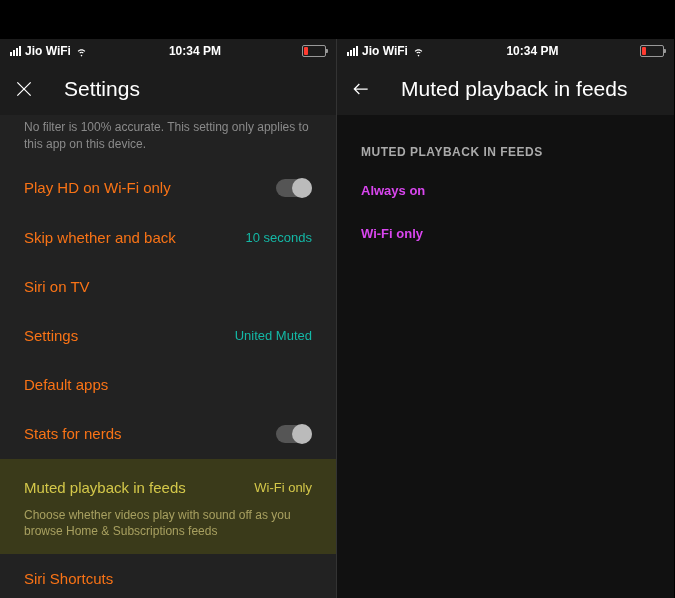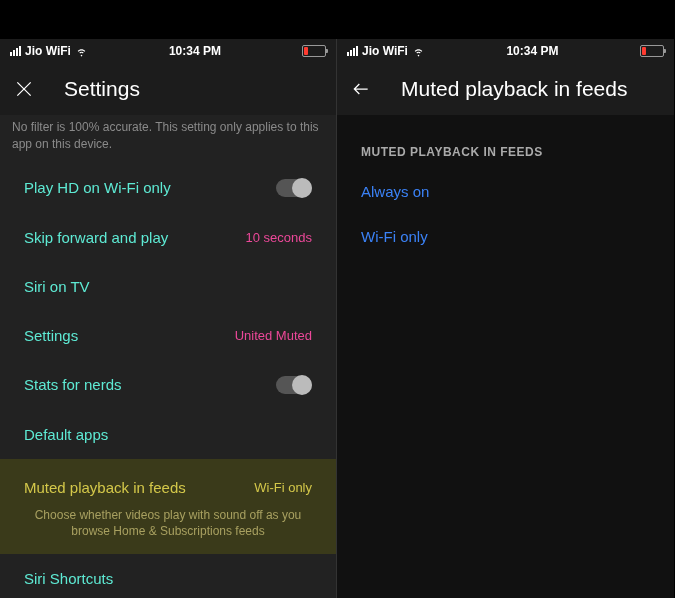--- a/index.html
+++ b/index.html
@@ -13,36 +13,36 @@
     .signal-bars span { width: 2px; background: #fff; }
     .signal-bars span:nth-child(1){height:4px}.signal-bars span:nth-child(2){height:6px}.signal-bars span:nth-child(3){height:8px}.signal-bars span:nth-child(4){height:10px}
     .wifi-icon svg { width: 13px; height: 13px; fill: #fff; display: block; }
     .battery { width: 24px; height: 12px; border: 1px solid #999; border-radius: 2px; position: relative; display: flex; align-items: center; padding: 1px; }
     .battery:after { content:''; position: absolute; right: -3px; top: 3px; width: 2px; height: 4px; background: #999; border-radius: 0 1px 1px 0; }
     .battery-fill { width: 20%; height: 100%; background: #ff3b30; border-radius: 1px; }
     .header { display: flex; align-items: center; gap: 30px; padding: 14px 14px; }
     .header .icon-btn { width: 20px; height: 20px; display: flex; align-items: center; justify-content: center; }
     .header .title { font-size: 21px; font-weight: 400; color: #fff; }
     .list { flex: 1; overflow: hidden; }
-    .hint { color: #8a8a8a; font-size: 12px; padding: 4px 12px 10px; line-height: 1.4; }
+    .hint { color: #8a8a8a; font-size: 12px; padding: 4px 24px 10px; line-height: 1.4; }
     .row { display: flex; align-items: center; justify-content: space-between; padding: 16px 24px; min-height: 48px; }
-    .row .label { font-size: 15px; font-weight: 400; color: #5eead4; }
-    .row .value { font-size: 13px; color: #ec4899; }
+    .row .label { font-size: 15px; font-weight: 400; color: #f97316; }
+    .row .value { font-size: 13px; color: #14b8a6; }
     .toggle { width: 36px; height: 18px; border-radius: 10px; background: #555; position: relative; }
     .toggle .knob { position: absolute; right: 0; top: -1px; width: 20px; height: 20px; border-radius: 50%; background: #bbb; }
     .highlight { background: #3a3a1a; }
     .highlight .row { padding-top: 14px; padding-bottom: 4px; }
     .highlight .label { color: #d4c84a; }
     .highlight .value { color: #d4c84a; }
-    .highlight .desc { color: #a8a060; font-size: 12px; padding: 0 24px 14px; line-height: 1.4; text-align: center; }
+    .highlight .desc { color: #a8a060; font-size: 12px; padding: 0 24px 14px; line-height: 1.4; }
     .section-hdr { background: #2a2a2a; color: #ddd; font-size: 13px; font-weight: 700; padding: 14px 24px; letter-spacing: 0.3px; margin-top: 6px; }
     .right .list { background: #111; }
     .right .section-label { color: #aaa; font-size: 12px; font-weight: 700; letter-spacing: 0.5px; padding: 30px 24px 10px; }
     .right .option { display: flex; align-items: center; justify-content: space-between; padding: 14px 24px; }
-    .right .option span { font-size: 15px; color: #3b82f6; }
+    .right .option span { font-size: 13px; color: #d946ef; font-weight: bold; }
     .check svg { width: 22px; height: 22px; stroke: #ddd; fill: none; stroke-width: 2; }
     body > .screen:first-child .list { background: #222; }
   </style>
 </head>
 <body>
 
 <div class="screen left">
   <div class="statusbar">
     <div class="sb-left">
       <span class="signal-bars">
@@ -79,42 +79,42 @@
     <div class="hint">No filter is 100% accurate. This setting only applies to this app on this device.</div>
 
     <div class="row">
       <span class="label">Play HD on Wi-Fi only</span>
       <span class="toggle">
           <span class="knob"></span>
         </span>
     </div>
 
     <div class="row">
-      <span class="label">Skip forward and play</span>
+      <span class="label">Skip whether and back</span>
       <span class="value">10 seconds</span>
     </div>
 
     <div class="row">
       <span class="label">Siri on TV</span>
     </div>
 
     <div class="row">
       <span class="label">Settings</span>
       <span class="value">United Muted</span>
     </div>
 
     <div class="row">
+      <span class="label">Default apps</span>
+    </div>
+
+    <div class="row">
       <span class="label">Stats for nerds</span>
       <span class="toggle">
           <span class="knob"></span>
         </span>
-    </div>
-
-    <div class="row">
-      <span class="label">Default apps</span>
     </div>
 
     <div class="highlight">
       <div class="row">
         <span class="label">Muted playback in feeds</span>
         <span class="value">Wi-Fi only</span>
       </div>
       <div class="desc">Choose whether videos play with sound off as you browse Home &amp; Subscriptions feeds</div>
     </div>
 

